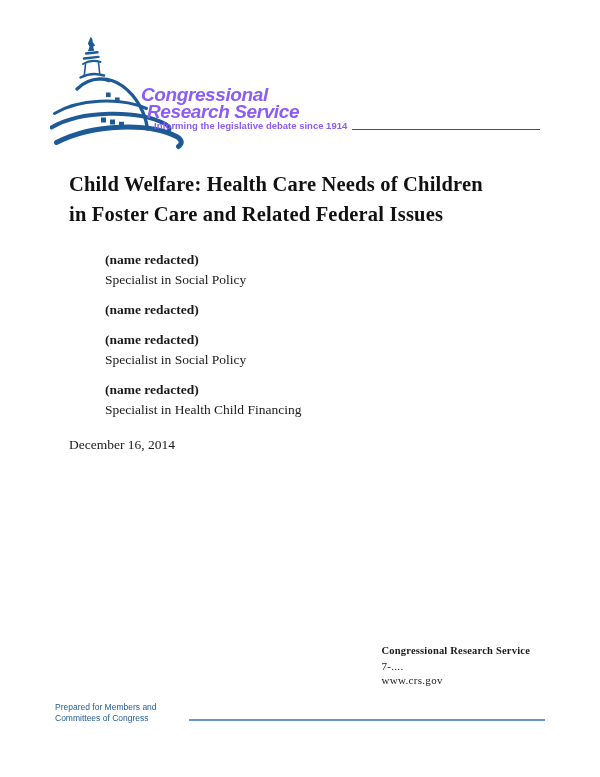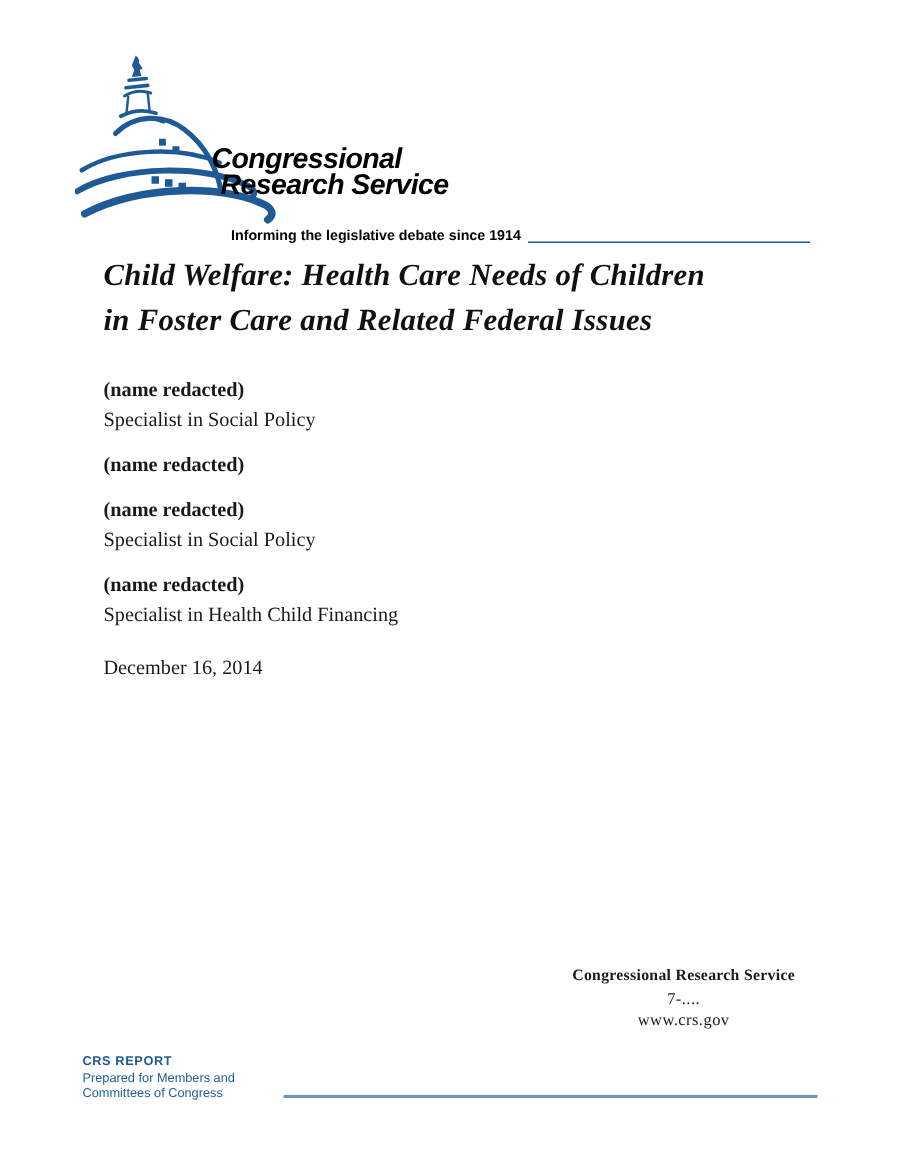--- a/index.html
+++ b/index.html
@@ -4,45 +4,45 @@
 <style>
   html,body{margin:0;padding:0;background:#ffffff;}
   .page{
     position:relative;width:600px;height:777px;background:#ffffff;overflow:hidden;
     font-family:"Liberation Serif","DejaVu Serif",serif;color:#111111;
   }
 
   
   .logo-icon{position:absolute;left:50px;top:36px;width:140px;height:118px;}
   .logo-text{
-    position:absolute;left:136px;top:98px;color:#000000;
+    position:absolute;left:136px;top:86px;color:#8b5cf6;
     font-family:"Liberation Sans","DejaVu Sans",sans-serif;
   }
   .org{font-size:19px;line-height:17px;font-weight:bold;font-style:italic;letter-spacing:-0.4px;white-space:nowrap;}
   .org1{margin-left:5px;}
   .org2{margin-left:11px;}
-  .tagline-row{display:flex;align-items:flex-end;margin-left:18px;margin-top:20px;width:386px;}
+  .tagline-row{display:flex;align-items:flex-end;margin-left:18px;margin-top:0;width:386px;}
   .tagline{font-size:9.5px;line-height:11px;font-weight:bold;white-space:nowrap;}
   .tagline-rule{flex:1;margin-left:5px;margin-bottom:1px;border-bottom:1.8px solid #1e5b96;}
 
   
   .title{
     position:absolute;left:69px;top:170px;width:490px;margin:0;
-    font-size:20.5px;font-weight:bold;line-height:29.5px;letter-spacing:0.2px;color:#111111;font-style:italic;
+    font-size:20.5px;font-weight:bold;line-height:29.5px;letter-spacing:0.2px;color:#111111;
   }
 
   
   .authors{position:absolute;left:69px;top:250px;font-size:13.5px;line-height:20px;color:#191919;}
-  .author{margin-bottom:10px;}
+  .author{margin-bottom:10px;margin-left:36px;}
   .a-name{font-weight:bold;}
   .date{margin-top:15px;}
 
   
   .report-info{
-    position:absolute;right:70px;top:644px;text-align:center;
+    position:absolute;right:70px;top:644px;text-align:left;
     font-size:11px;line-height:14.6px;letter-spacing:0.3px;color:#1a1a1a;
   }
   .ri-org{font-weight:bold;font-size:10.5px;letter-spacing:0.2px;}
   .ri-link{color:inherit;text-decoration:none;}
 
   
   .footer{
     position:absolute;left:55px;top:702px;width:490px;color:#1e5b96;
     font-family:"Liberation Sans","DejaVu Sans",sans-serif;font-size:8.5px;line-height:10.5px;
   }
@@ -114,21 +114,20 @@
     <div class="date">December 16, 2014</div>
   </div>
 
   <div class="report-info">
     <div class="ri-org">Congressional Research Service</div>
     <div>7-....</div>
     <div><a class="ri-link" href="#">www.crs.gov</a></div>
   </div>
 
   <div class="footer">
-    <div class="f-label">CRS REPORT</div>
     <div>Prepared for Members and</div>
     <div class="f-row">
       <span>Committees of Congress</span>
       <span class="f-rule"></span>
     </div>
   </div>
 
 </div>
 
 </body></html>

